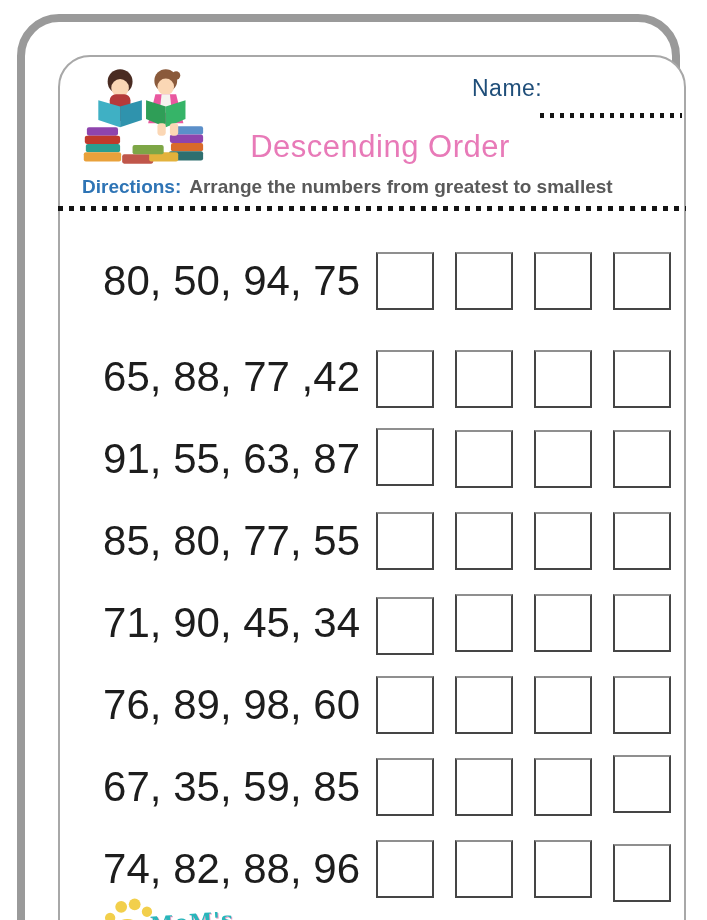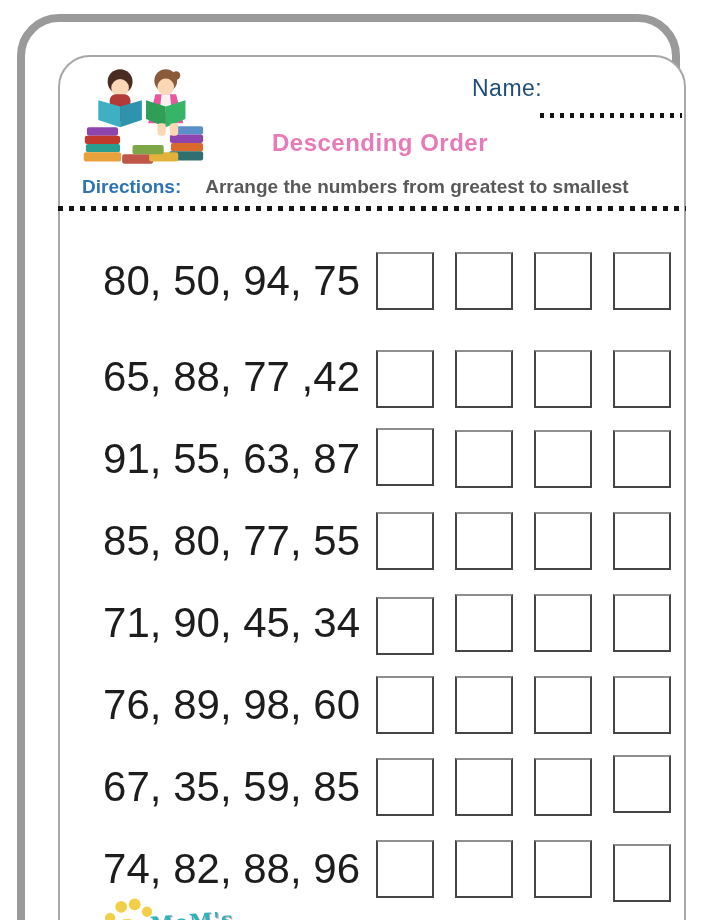--- a/index.html
+++ b/index.html
@@ -14,24 +14,24 @@
   .device-frame{position:absolute;left:17px;top:14px;width:663px;height:960px;
     border:8px solid var(--frame-gray);border-radius:42px;background:#fff}
   .card{position:absolute;left:33px;top:33px;width:628px;height:940px;
     border:2px solid var(--card-border-gray);border-radius:32px;background:#fff}
   .logo{position:absolute;left:22px;top:6px;width:126px;height:110px}
   .logo svg{width:100%;height:100%}
   .name-label{position:absolute;left:412px;top:18px;font-size:23px;font-weight:normal;
     color:var(--name-blue);letter-spacing:.5px}
   .name-line{position:absolute;left:480px;top:56px;width:142px;height:5px;
     background:repeating-linear-gradient(90deg,#141414 0 4px,transparent 4px 10px)}
-  .title{position:absolute;left:16px;right:0;top:72px;text-align:center;font-size:24px;
-    font-weight:bold;color:var(--title-pink);letter-spacing:.5px}
+  .title{position:absolute;left:16px;right:0;top:72px;text-align:center;font-size:31px;
+    font-weight:normal;color:var(--title-pink);letter-spacing:.5px}
   .directions{position:absolute;left:22px;top:119px;font-size:19px;font-weight:bold;white-space:nowrap}
-  .dir-label{color:var(--directions-blue);margin-right:24px}
+  .dir-label{color:var(--directions-blue);margin-right:8px}
   .dir-text{color:var(--directions-text-gray)}
   .divider{position:absolute;left:-2px;right:-2px;top:149px;height:5px;
     background:repeating-linear-gradient(90deg,#141414 0 5px,transparent 5px 11px)}
   .rows{position:absolute;left:0;top:183px;width:100%}
   .row{height:82px;display:flex;align-items:center}
   .row:first-child{margin-bottom:14px}
   .numbers{width:300px;text-align:right;font-size:42px;color:var(--number-ink);white-space:nowrap}
   .boxes{display:flex;gap:21px;margin-left:16px}
   .box{width:58px;height:58px;border:2px solid var(--box-border);border-top-color:#8f8f8f;background:#fff}
   

